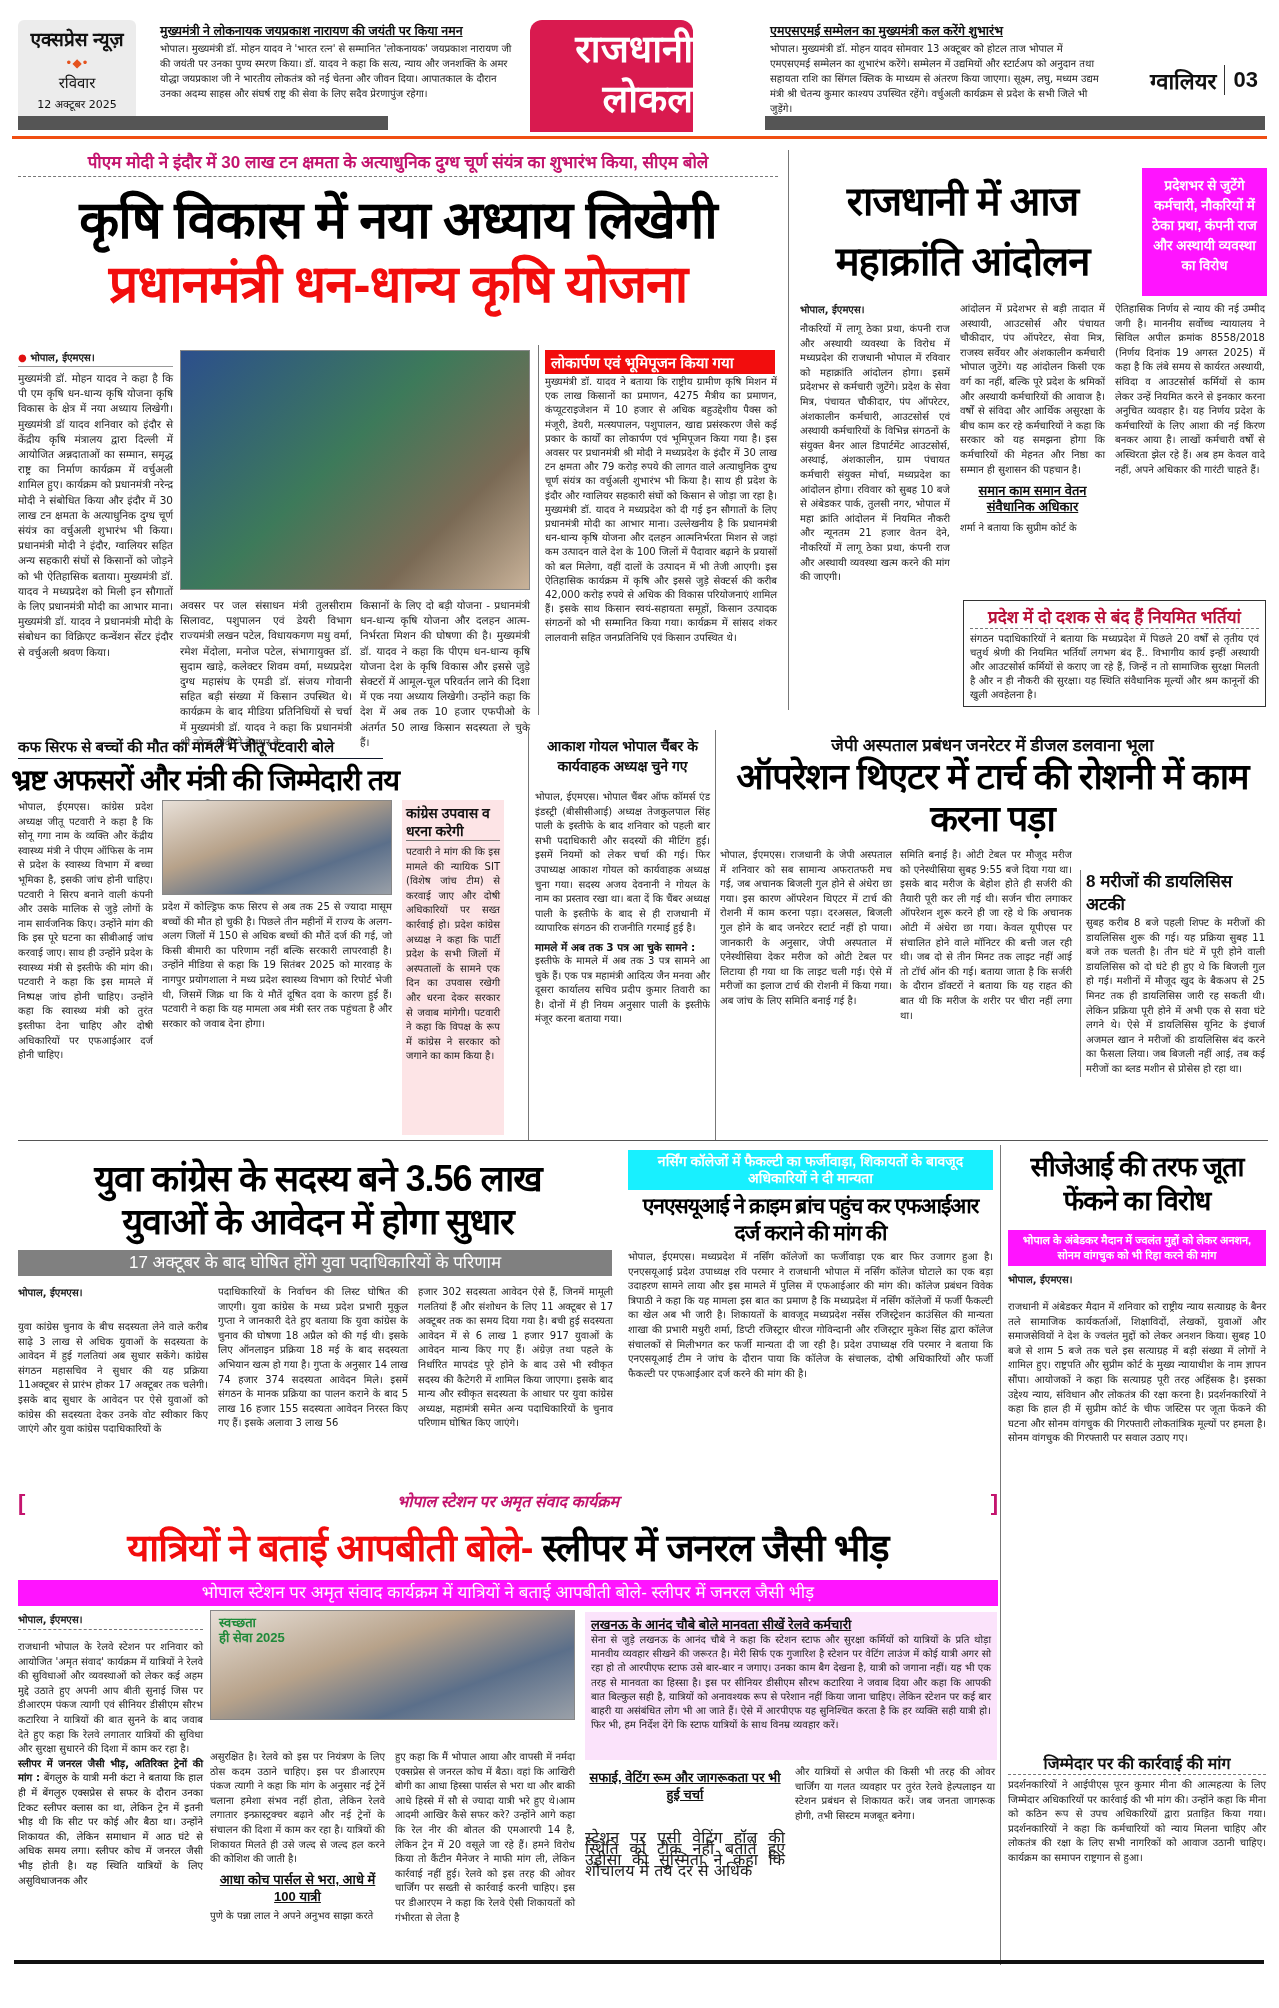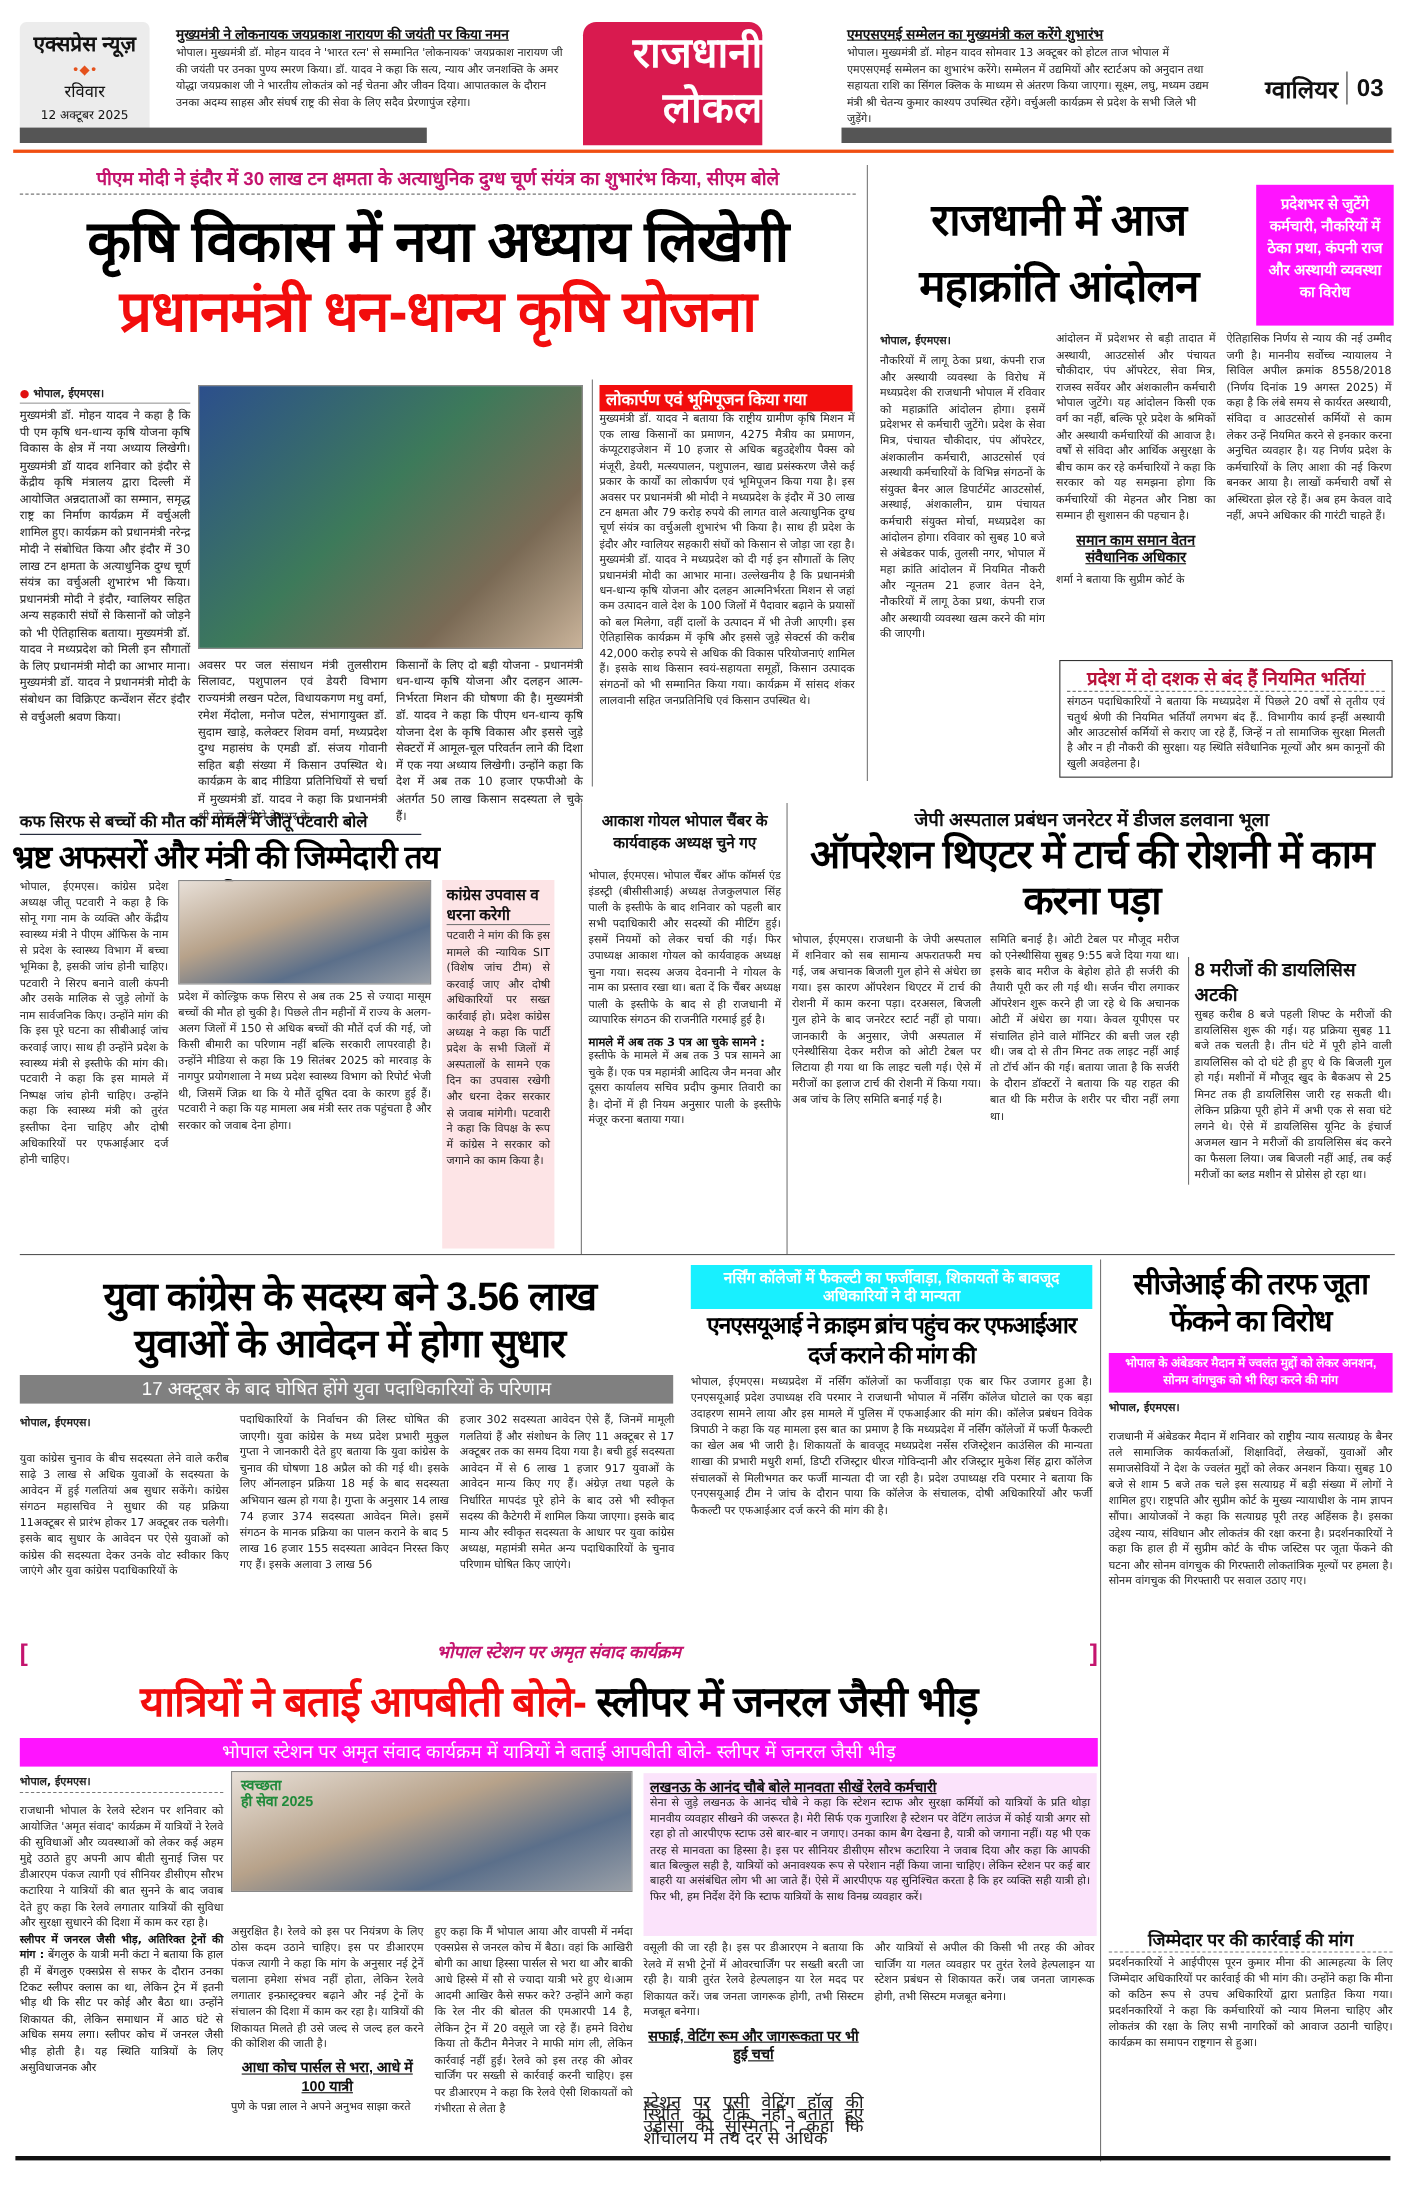--- a/index.html
+++ b/index.html
@@ -190,19 +190,18 @@
   <div class="body-text" style="font-size:10px;line-height:14.2px;">सेना से जुड़े लखनऊ के आनंद चौबे ने कहा कि स्टेशन स्टाफ और सुरक्षा कर्मियों को यात्रियों के प्रति थोड़ा मानवीय व्यवहार सीखने की जरूरत है। मेरी सिर्फ एक गुजारिश है स्टेशन पर वेटिंग लाउंज में कोई यात्री अगर सो रहा हो तो आरपीएफ स्टाफ उसे बार-बार न जगाए। उनका काम बैग देखना है, यात्री को जगाना नहीं। यह भी एक तरह से मानवता का हिस्सा है। इस पर सीनियर डीसीएम सौरभ कटारिया ने जवाब दिया और कहा कि आपकी बात बिल्कुल सही है, यात्रियों को अनावश्यक रूप से परेशान नहीं किया जाना चाहिए। लेकिन स्टेशन पर कई बार बाहरी या असंबंधित लोग भी आ जाते हैं। ऐसे में आरपीएफ यह सुनिश्चित करता है कि हर व्यक्ति सही यात्री हो। फिर भी, हम निर्देश देंगे कि स्टाफ यात्रियों के साथ विनम्र व्यवहार करें।</div>
 </div>
 
 <div class="abs" style="left:210px;top:1750px;width:175px;">
   <div class="body-text" style="font-size:10px;line-height:14.6px;">असुरक्षित है। रेलवे को इस पर नियंत्रण के लिए ठोस कदम उठाने चाहिए। इस पर डीआरएम पंकज त्यागी ने कहा कि मांग के अनुसार नई ट्रेनें चलाना हमेशा संभव नहीं होता, लेकिन रेलवे लगातार इन्फ्रास्ट्रक्चर बढ़ाने और नई ट्रेनों के संचालन की दिशा में काम कर रहा है। यात्रियों की शिकायत मिलते ही उसे जल्द से जल्द हल करने की कोशिश की जाती है।</div>
   <div class="sub-hl" style="font-size:13px;line-height:17px;margin:4px 0;">आधा कोच पार्सल से भरा, आधे में 100 यात्री</div>
   <div class="body-text" style="font-size:10px;line-height:14.6px;">पुणे के पन्ना लाल ने अपने अनुभव साझा करते</div>
 </div>
 <div class="abs body-text" style="left:395px;top:1750px;width:180px;font-size:10px;line-height:14.6px;">हुए कहा कि मैं भोपाल आया और वापसी में नर्मदा एक्सप्रेस से जनरल कोच में बैठा। वहां कि आखिरी बोगी का आधा हिस्सा पार्सल से भरा था और बाकी आधे हिस्से में सौ से ज्यादा यात्री भरे हुए थे।आम आदमी आखिर कैसे सफर करे? उन्होंने आगे कहा कि रेल नीर की बोतल की एमआरपी 14 है, लेकिन ट्रेन में 20 वसूले जा रहे हैं। हमने विरोध किया तो कैंटीन मैनेजर ने माफी मांग ली, लेकिन कार्रवाई नहीं हुई। रेलवे को इस तरह की ओवर चार्जिंग पर सख्ती से कार्रवाई करनी चाहिए। इस पर डीआरएम ने कहा कि रेलवे ऐसी शिकायतों को गंभीरता से लेता है</div>
 <div class="abs" style="left:585px;top:1765px;width:200px;">
-  <div class="body-text" style="font-size:10px;line-height:14.6px;">वसूली की जा रही है। इस पर डीआरएम ने बताया कि रेलवे में सभी ट्रेनों में ओवरचार्जिंग पर सख्ती बरती जा रही है। यात्री तुरंत रेलवे हेल्पलाइन या रेल मदद पर शिकायत करें। जब जनता जागरूक होगी, तभी सिस्टम मजबूत बनेगा।</div>
   <div class="sub-hl" style="font-size:13px;line-height:17px;margin:4px 0;">सफाई, वेटिंग रूम और जागरूकता पर भी हुई चर्चा</div>
   <div class="body-text" style="font-size:16px;line-height:11px;margin-top:29px;">स्टेशन पर एसी वेटिंग हॉल की स्थिति को टीक नहीं बताते हुए उड़ीसा की सुस्मिता ने कहा कि शौचालय में तय दर से अधिक</div>
 </div>
 <div class="abs body-text" style="left:795px;top:1765px;width:200px;font-size:10px;line-height:14.6px;">और यात्रियों से अपील की किसी भी तरह की ओवर चार्जिंग या गलत व्यवहार पर तुरंत रेलवे हेल्पलाइन या स्टेशन प्रबंधन से शिकायत करें। जब जनता जागरूक होगी, तभी सिस्टम मजबूत बनेगा।</div>
 
 <div class="abs bottom-rule"></div>
 
 </body></html>

